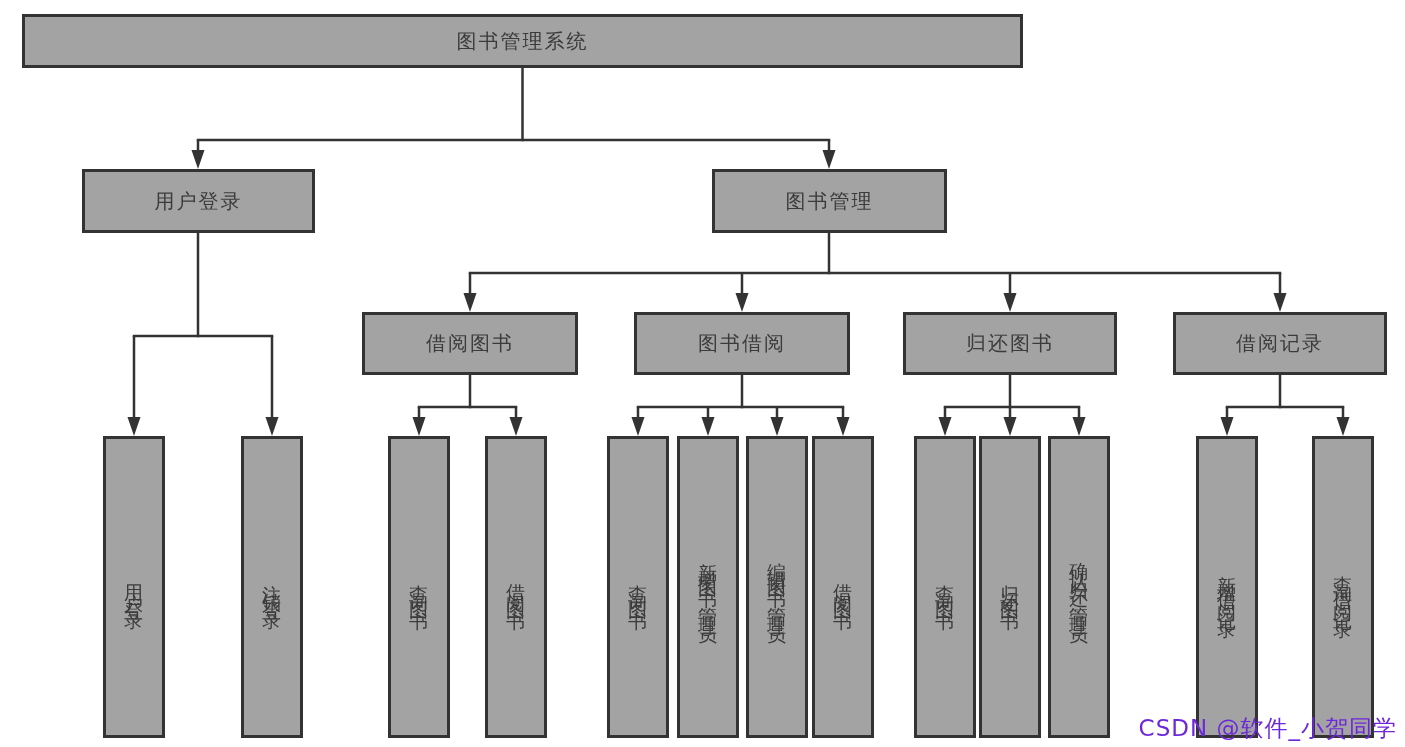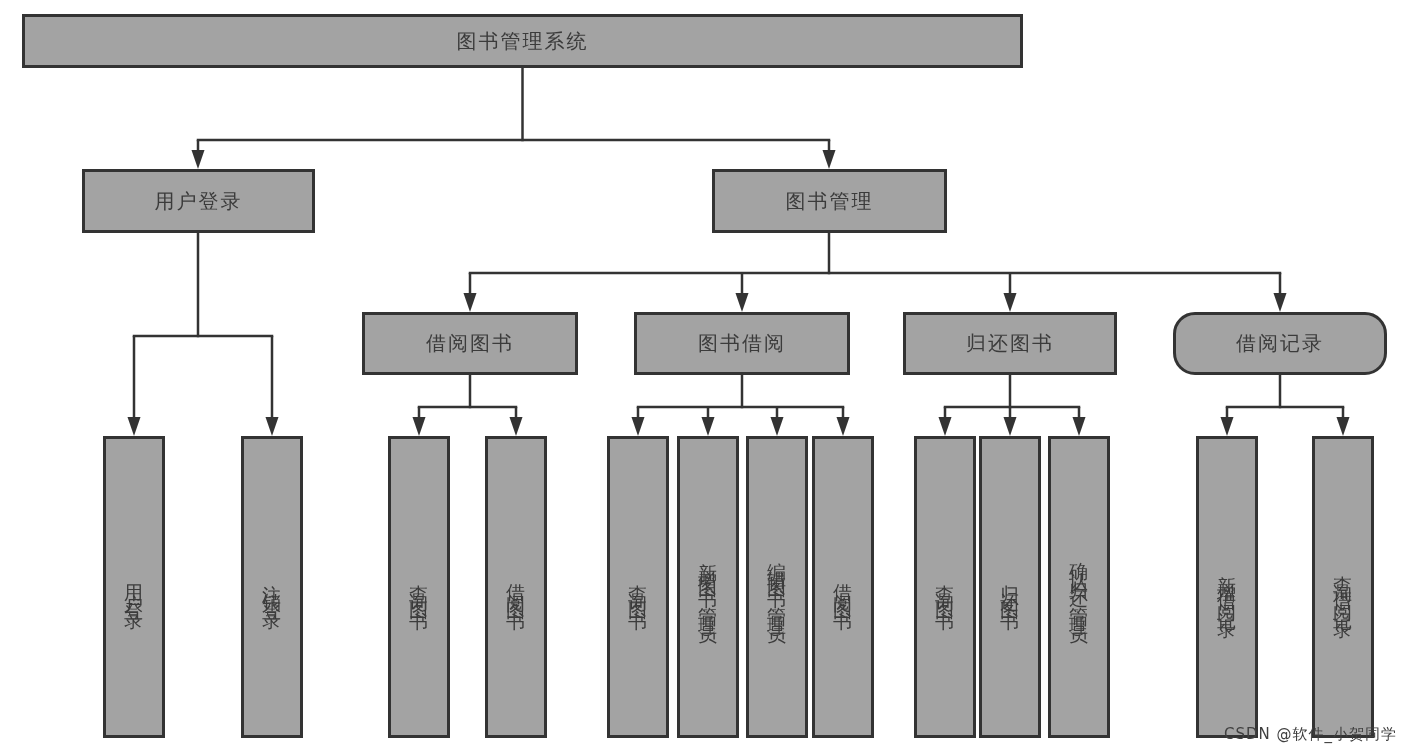--- a/index.html
+++ b/index.html
@@ -33,22 +33,22 @@
     text-orientation: mixed;
     font-size: 19px;
     letter-spacing: 9px;
     line-height: 1;
     white-space: nowrap;
   }
   .watermark {
     position: absolute;
     right: 8px;
     bottom: 3px;
-    font-size: 15px;
-    color: #404040;
+    font-size: 23px;
+    color: #6d28d9;
     letter-spacing: 1px;
     z-index: 5;
     pointer-events: none;
     white-space: nowrap;
   }
 </style>
 </head>
 <body>
 
 <div class="stage">
@@ -150,21 +150,21 @@
 
   <div class="box h-box" style="left:362px; top:312px; width:216px; height:63px;">
     <span class="label">借阅图书</span>
   </div>
   <div class="box h-box" style="left:634px; top:312px; width:216px; height:63px;">
     <span class="label">图书借阅</span>
   </div>
   <div class="box h-box" style="left:903px; top:312px; width:214px; height:63px;">
     <span class="label">归还图书</span>
   </div>
-  <div class="box h-box" style="left:1173px; top:312px; width:214px; height:63px;border-radius:22px;">
+  <div class="box h-box" style="left:1173px; top:312px; width:214px; height:63px;">
     <span class="label">借阅记录</span>
   </div>
 
   <div class="box v-box" style="left:103px; top:436px; width:62px; height:302px;">
     <span class="label">用户登录</span>
   </div>
   <div class="box v-box" style="left:241px; top:436px; width:62px; height:302px;">
     <span class="label">注销登录</span>
   </div>
 

